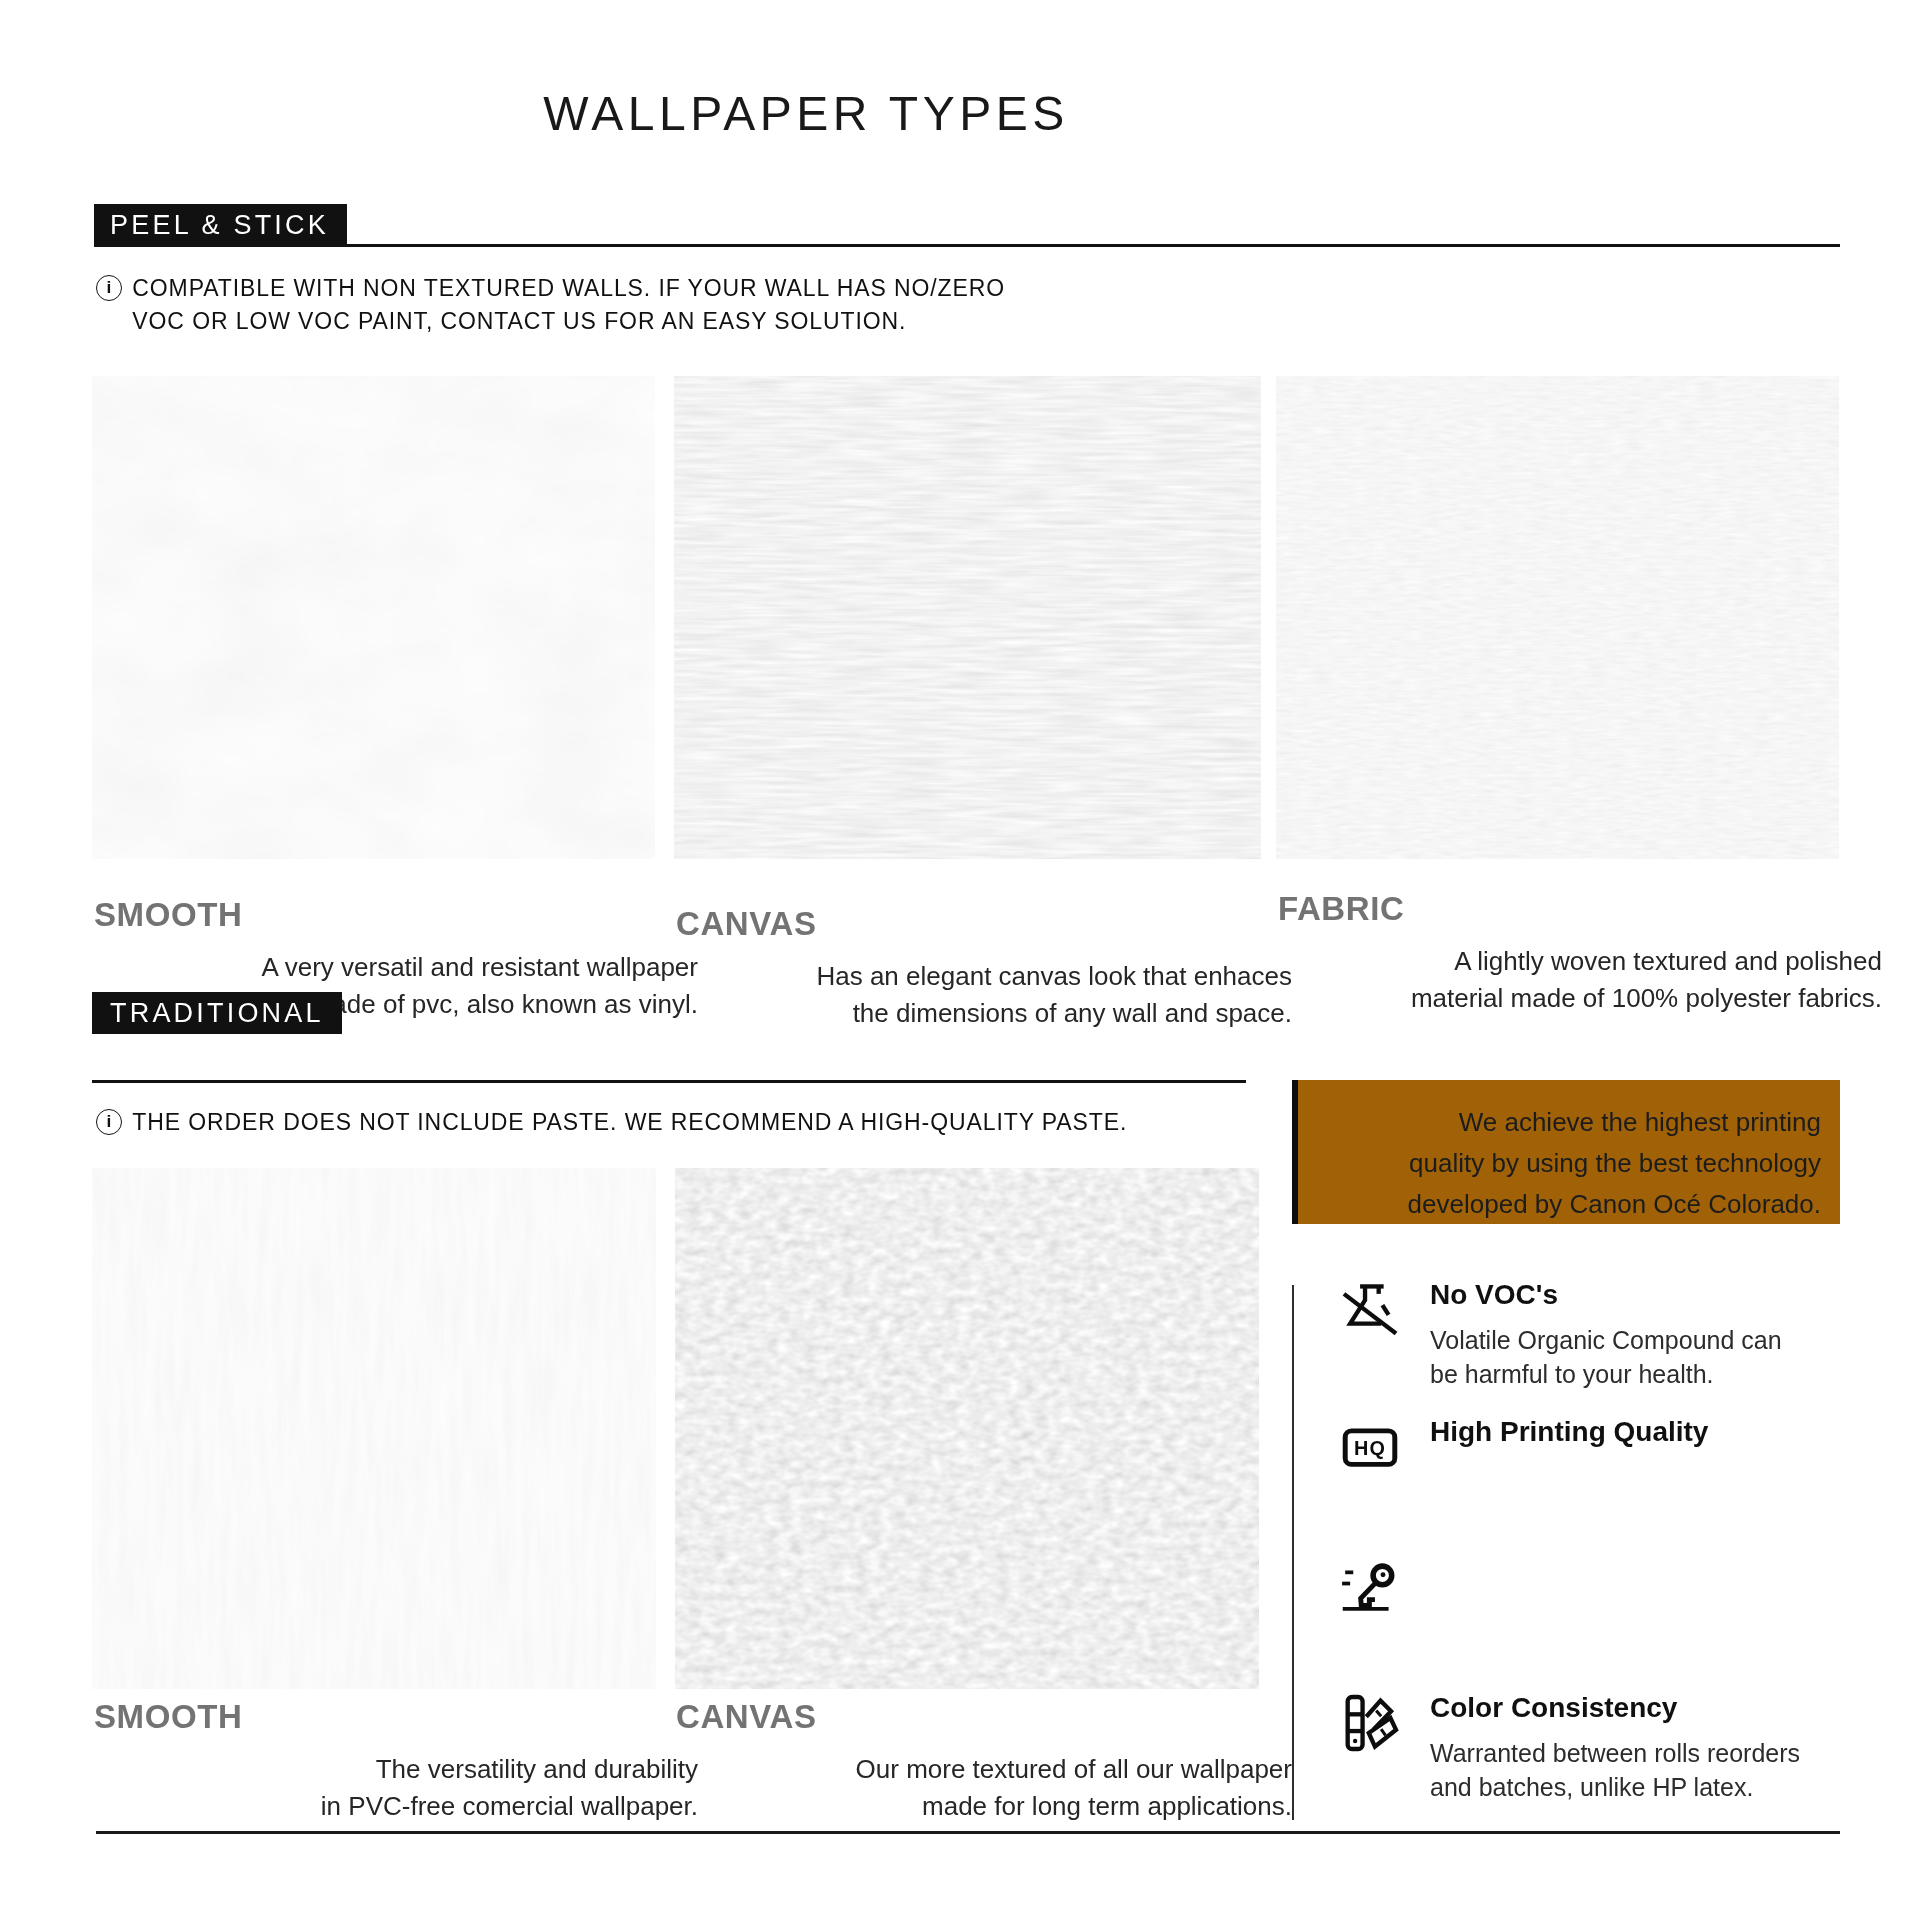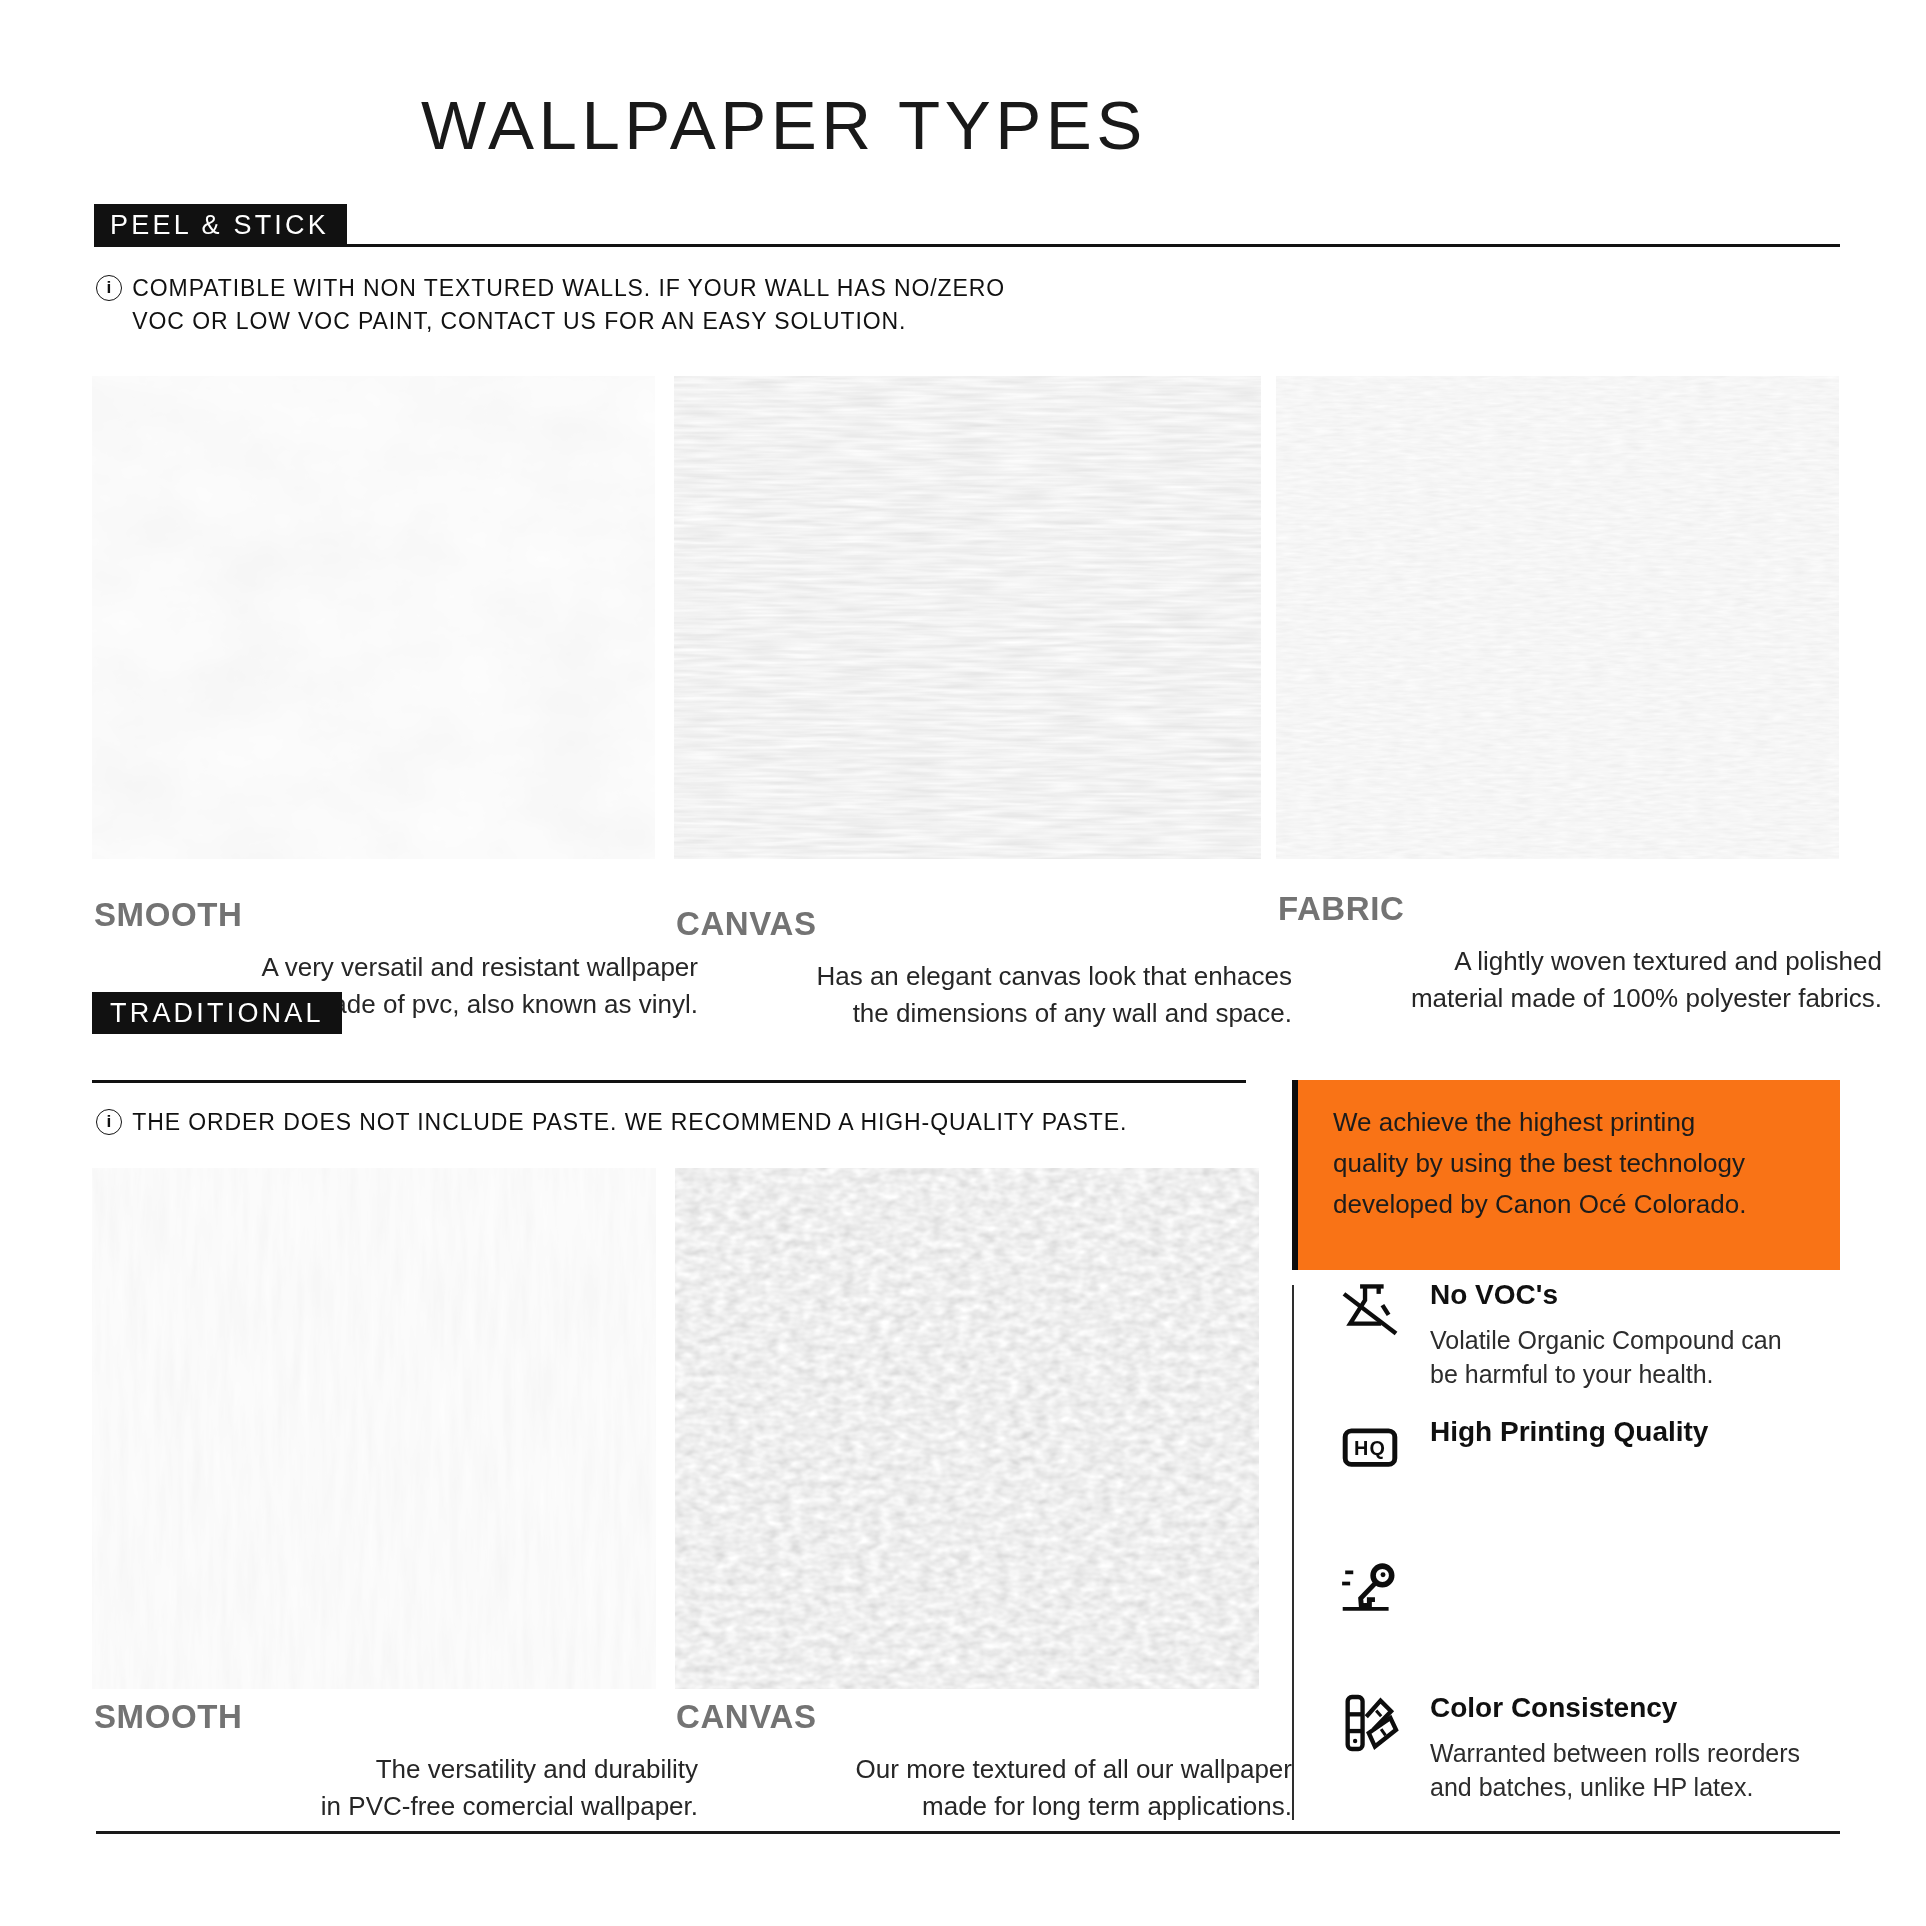--- a/index.html
+++ b/index.html
@@ -5,22 +5,22 @@
   * { margin:0; padding:0; box-sizing:border-box; }
   html,body { background:#ffffff; }
   body {
     width:1926px; height:1926px; position:relative; overflow:hidden;
     font-family:"Liberation Sans", sans-serif; color:#1c1c1c;
   }
   .abs { position:absolute; }
 
   
   .page-title {
-    left:421px; top:86px; width:770px; text-align:left;
-    font-size:69px; font-weight:300; letter-spacing:4.5px; color:#191919;
+    left:421px; top:86px; width:770px; text-align:center;
+    font-size:48px; font-weight:300; letter-spacing:4.5px; color:#191919;
     white-space:nowrap;
   }
 
   
   .badge {
     background:#111111; color:#ffffff; display:inline-block;
     font-size:27px; font-weight:500; letter-spacing:3.2px;
     padding:7.7px 18px; line-height:1; z-index:3;
   }
   .badge-peel { left:94px; top:204px;padding-left:16px; }
@@ -61,23 +61,24 @@
     color:#262626; white-space:pre-line;text-align:right;
   }
   .cap1 { left:94px;  top:896px; width:604px; }
   .cap2 { left:676px; top:905px; width:616px; }
   .cap3 { left:1278px; top:890px; width:604px; }
   .cap4 { left:94px;  top:1698px; width:604px; }
   .cap5 { left:676px; top:1698px; width:616px; }
 
   
   .quality-box {
-    left:1292px; top:1080px; width:548px; height:190px;
-    background:#f97316; border-left:6.4px solid #0d0d0d;
+    left:1292px; top:1080px; width:548px; height:144px;
+    background:#a16207; border-left:6.4px solid #0d0d0d;
     padding:22px 19px 0 35px;
+    text-align:right;
   }
   .quality-box p {
     font-size:26px; font-weight:400; line-height:41px; color:#1c1c1c;
     white-space:pre-line;
   }
 
   
   .v-divider { left:1292px; top:1285px; width:1.9px; height:535px; background:#2e2e2e; }
   .feature { left:1339px; width:514px; }
   .f1 { top:1279px; } .f2 { top:1416px; } .f3 { top:1555px; } .f4 { top:1692px; }

